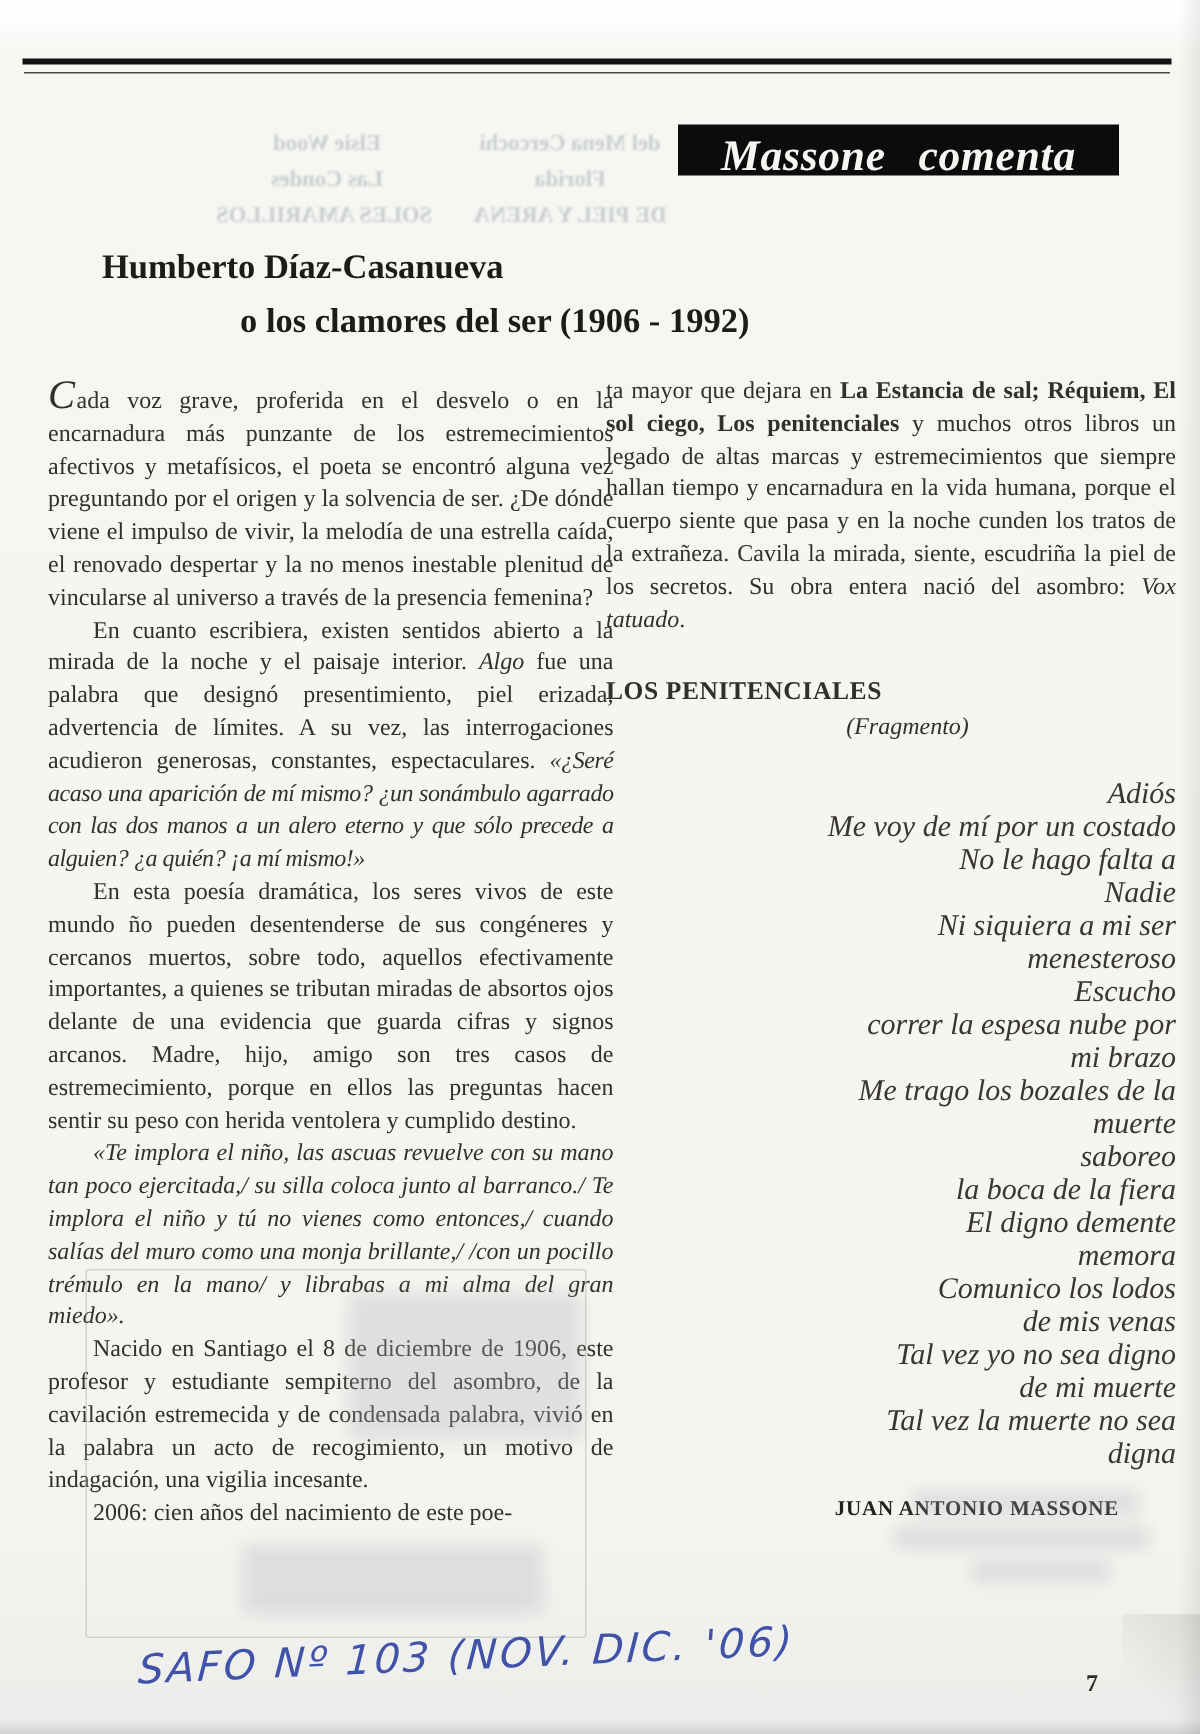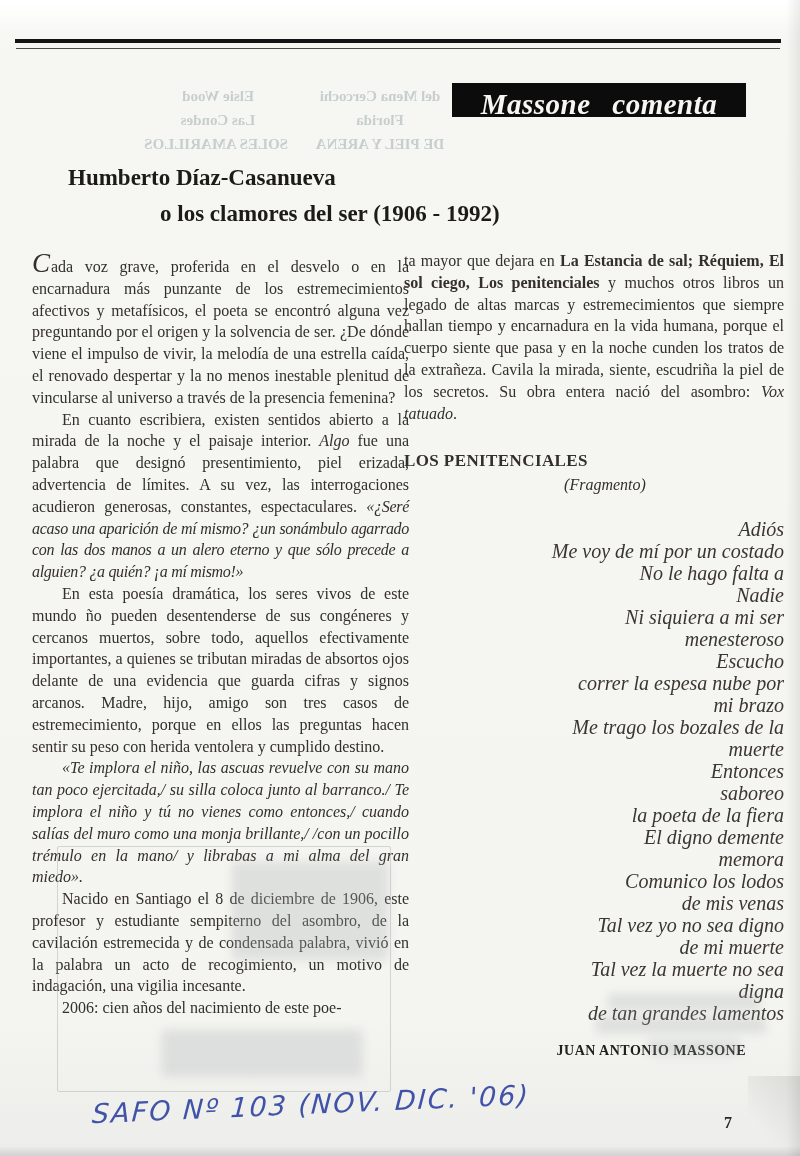--- a/index.html
+++ b/index.html
@@ -111,32 +111,30 @@
       <div>Me voy de mí por un costado</div>
       <div>No le hago falta a</div>
       <div>Nadie</div>
       <div>Ni siquiera a mi ser</div>
       <div>menesteroso</div>
       <div>Escucho</div>
       <div>correr la espesa nube por</div>
       <div>mi brazo</div>
       <div>Me trago los bozales de la</div>
       <div>muerte</div>
-      <div>Entonces</div>
       <div>saboreo</div>
-      <div>la poeta de la fiera</div>
+      <div>la boca de la fiera</div>
       <div>El digno demente</div>
       <div>memora</div>
       <div>Comunico los lodos</div>
       <div>de mis venas</div>
       <div>Tal vez yo no sea digno</div>
       <div>de mi muerte</div>
       <div>Tal vez la muerte no sea</div>
       <div>digna</div>
-      <div>de tan grandes lamentos</div>
     </div>
 
     <div class="byline">JUAN ANTONIO MASSONE</div>
   </div>
 
   <div class="ghost-box"></div>
   <div class="blob" style="left:232px; top:862px; width:156px; height:98px;"></div>
   <div class="blob" style="left:162px; top:1030px; width:200px; height:46px;"></div>
   <div class="blob" style="left:608px; top:994px; width:152px; height:16px;"></div>
   <div class="blob" style="left:596px; top:1017px; width:170px; height:16px;"></div>

